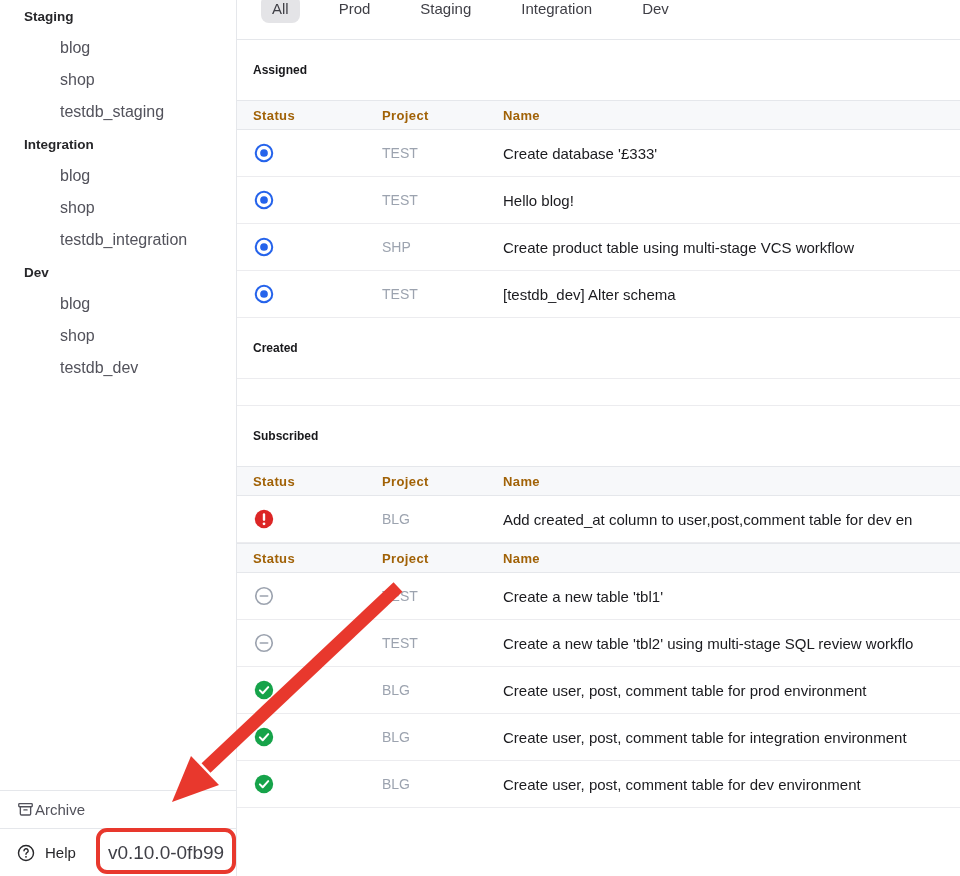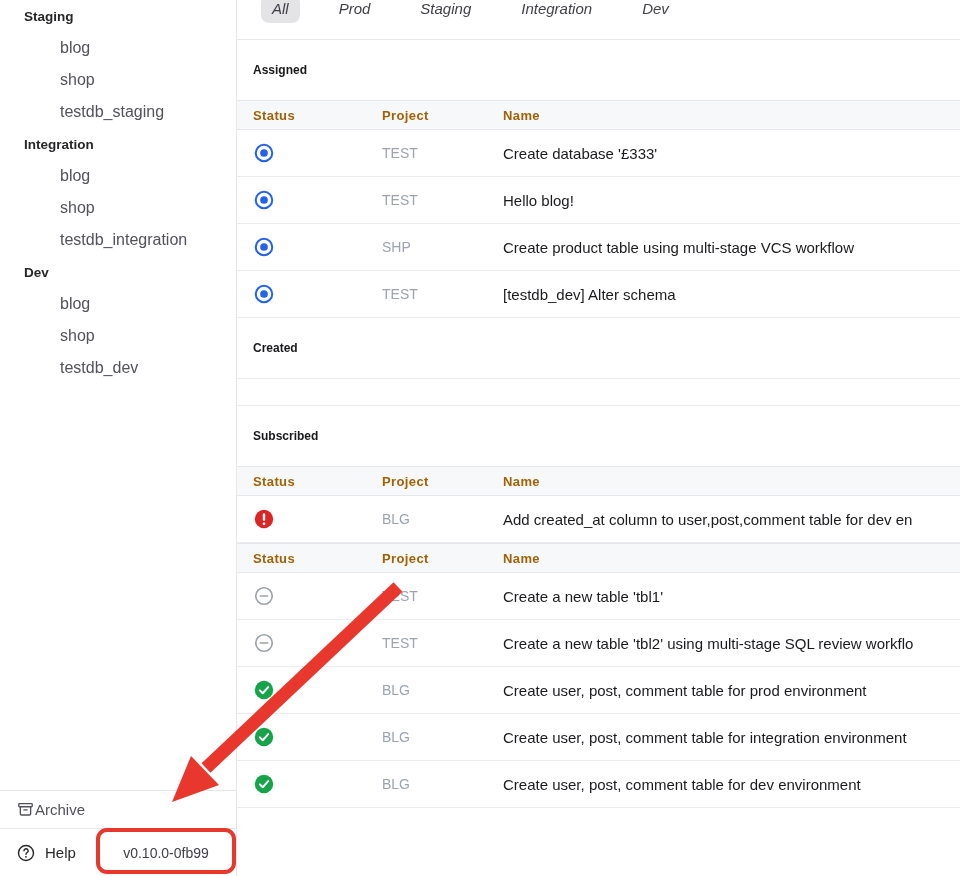--- a/index.html
+++ b/index.html
@@ -38,29 +38,29 @@
     padding-left: 16px; font-size: 15px; color: #52525b; cursor: pointer;
   }
   .help-row {
     height: 48px; border-top: 1px solid #e5e7eb;
     display: flex; align-items: center;
     padding-left: 16px; position: relative;
   }
   .help-left { display: flex; align-items: center; gap: 9px; font-size: 15px; color: #27272a; cursor: pointer; }
   .version {
     position: absolute; left: 98px; width: 136px; text-align: center;
-    font-size: 14px; color: #3f3f46;
+    font-size: 19px; color: #3f3f46;
   }
 
   
   .main { flex: 1; height: 100%; overflow: hidden; display: flex; flex-direction: column; }
   .tab-bar {
     height: 40px; border-bottom: 1px solid #e5e7eb;
     display: flex; align-items: flex-start; gap: 28px;
-    padding-left: 24px; overflow: visible; font-style: italic;
+    padding-left: 24px; overflow: visible;
   }
   .tab {
     margin-top: -5px; height: 28px; line-height: 28px;
     padding: 0 11px; font-size: 15px; color: #3f3f46;
     border-radius: 8px; cursor: pointer; white-space: nowrap;
   }
   .tab.selected { background: #e4e4e7; }
 
   .section-title {
     height: 60px; display: flex; align-items: center;

